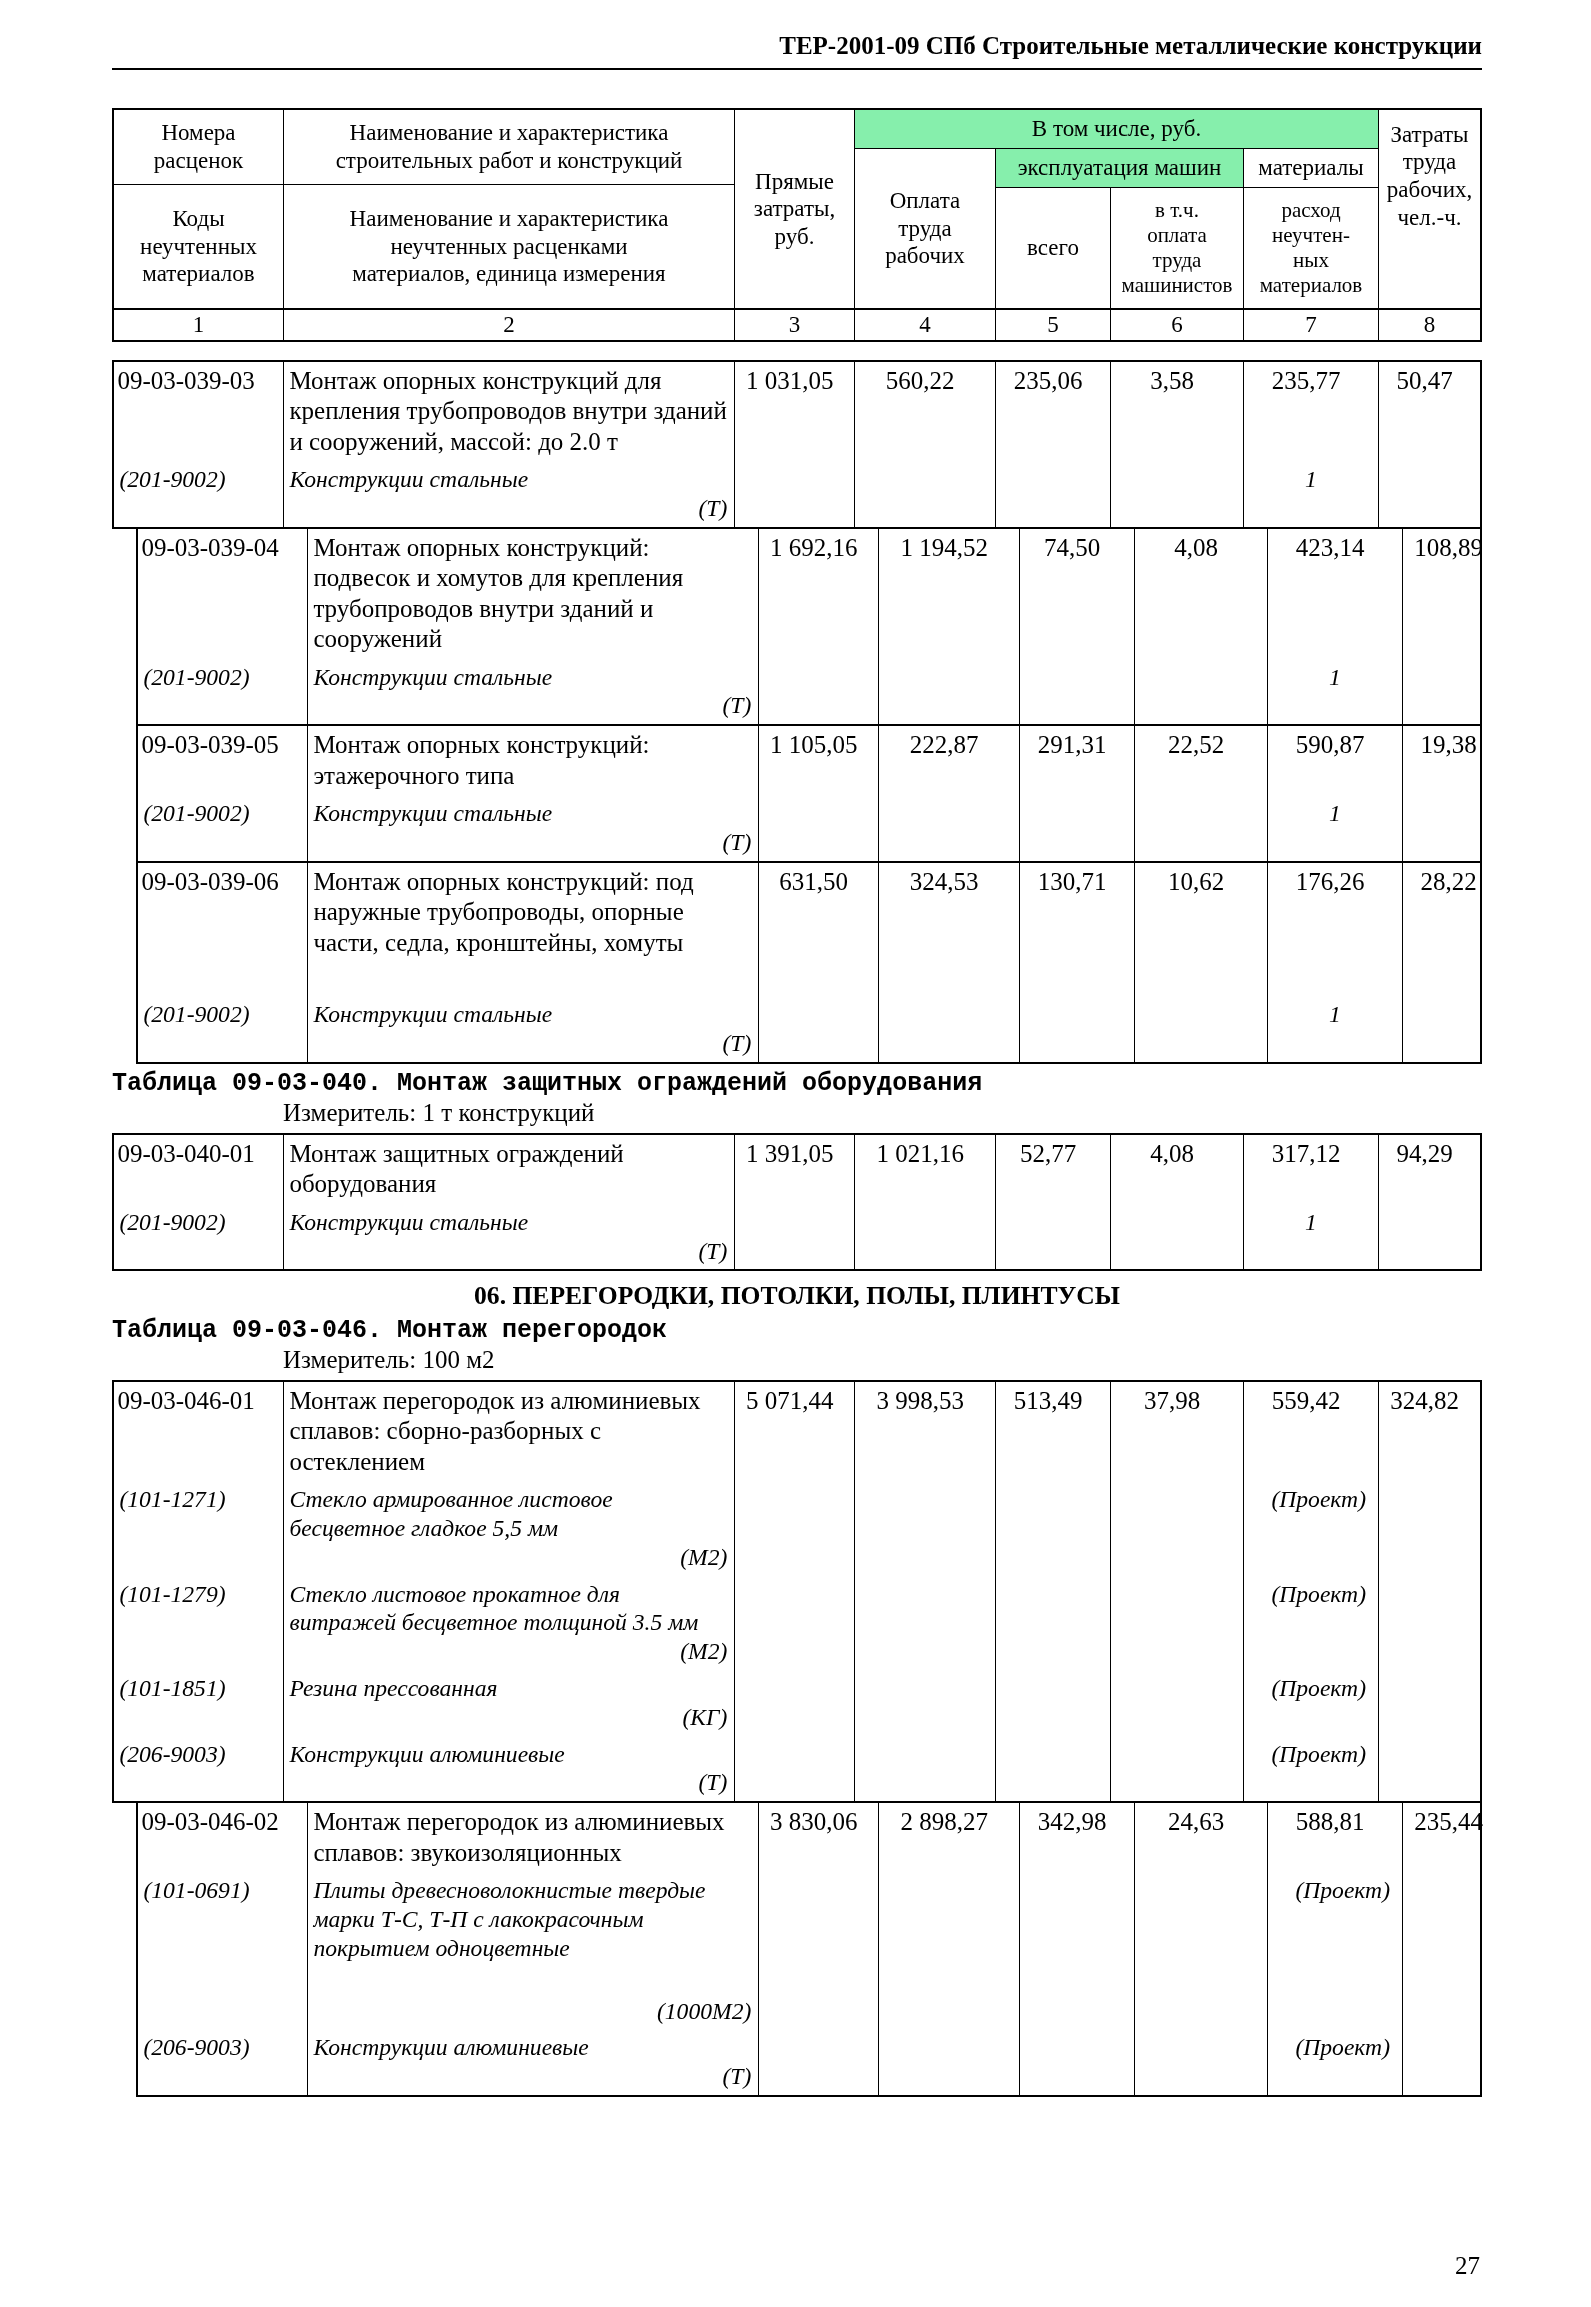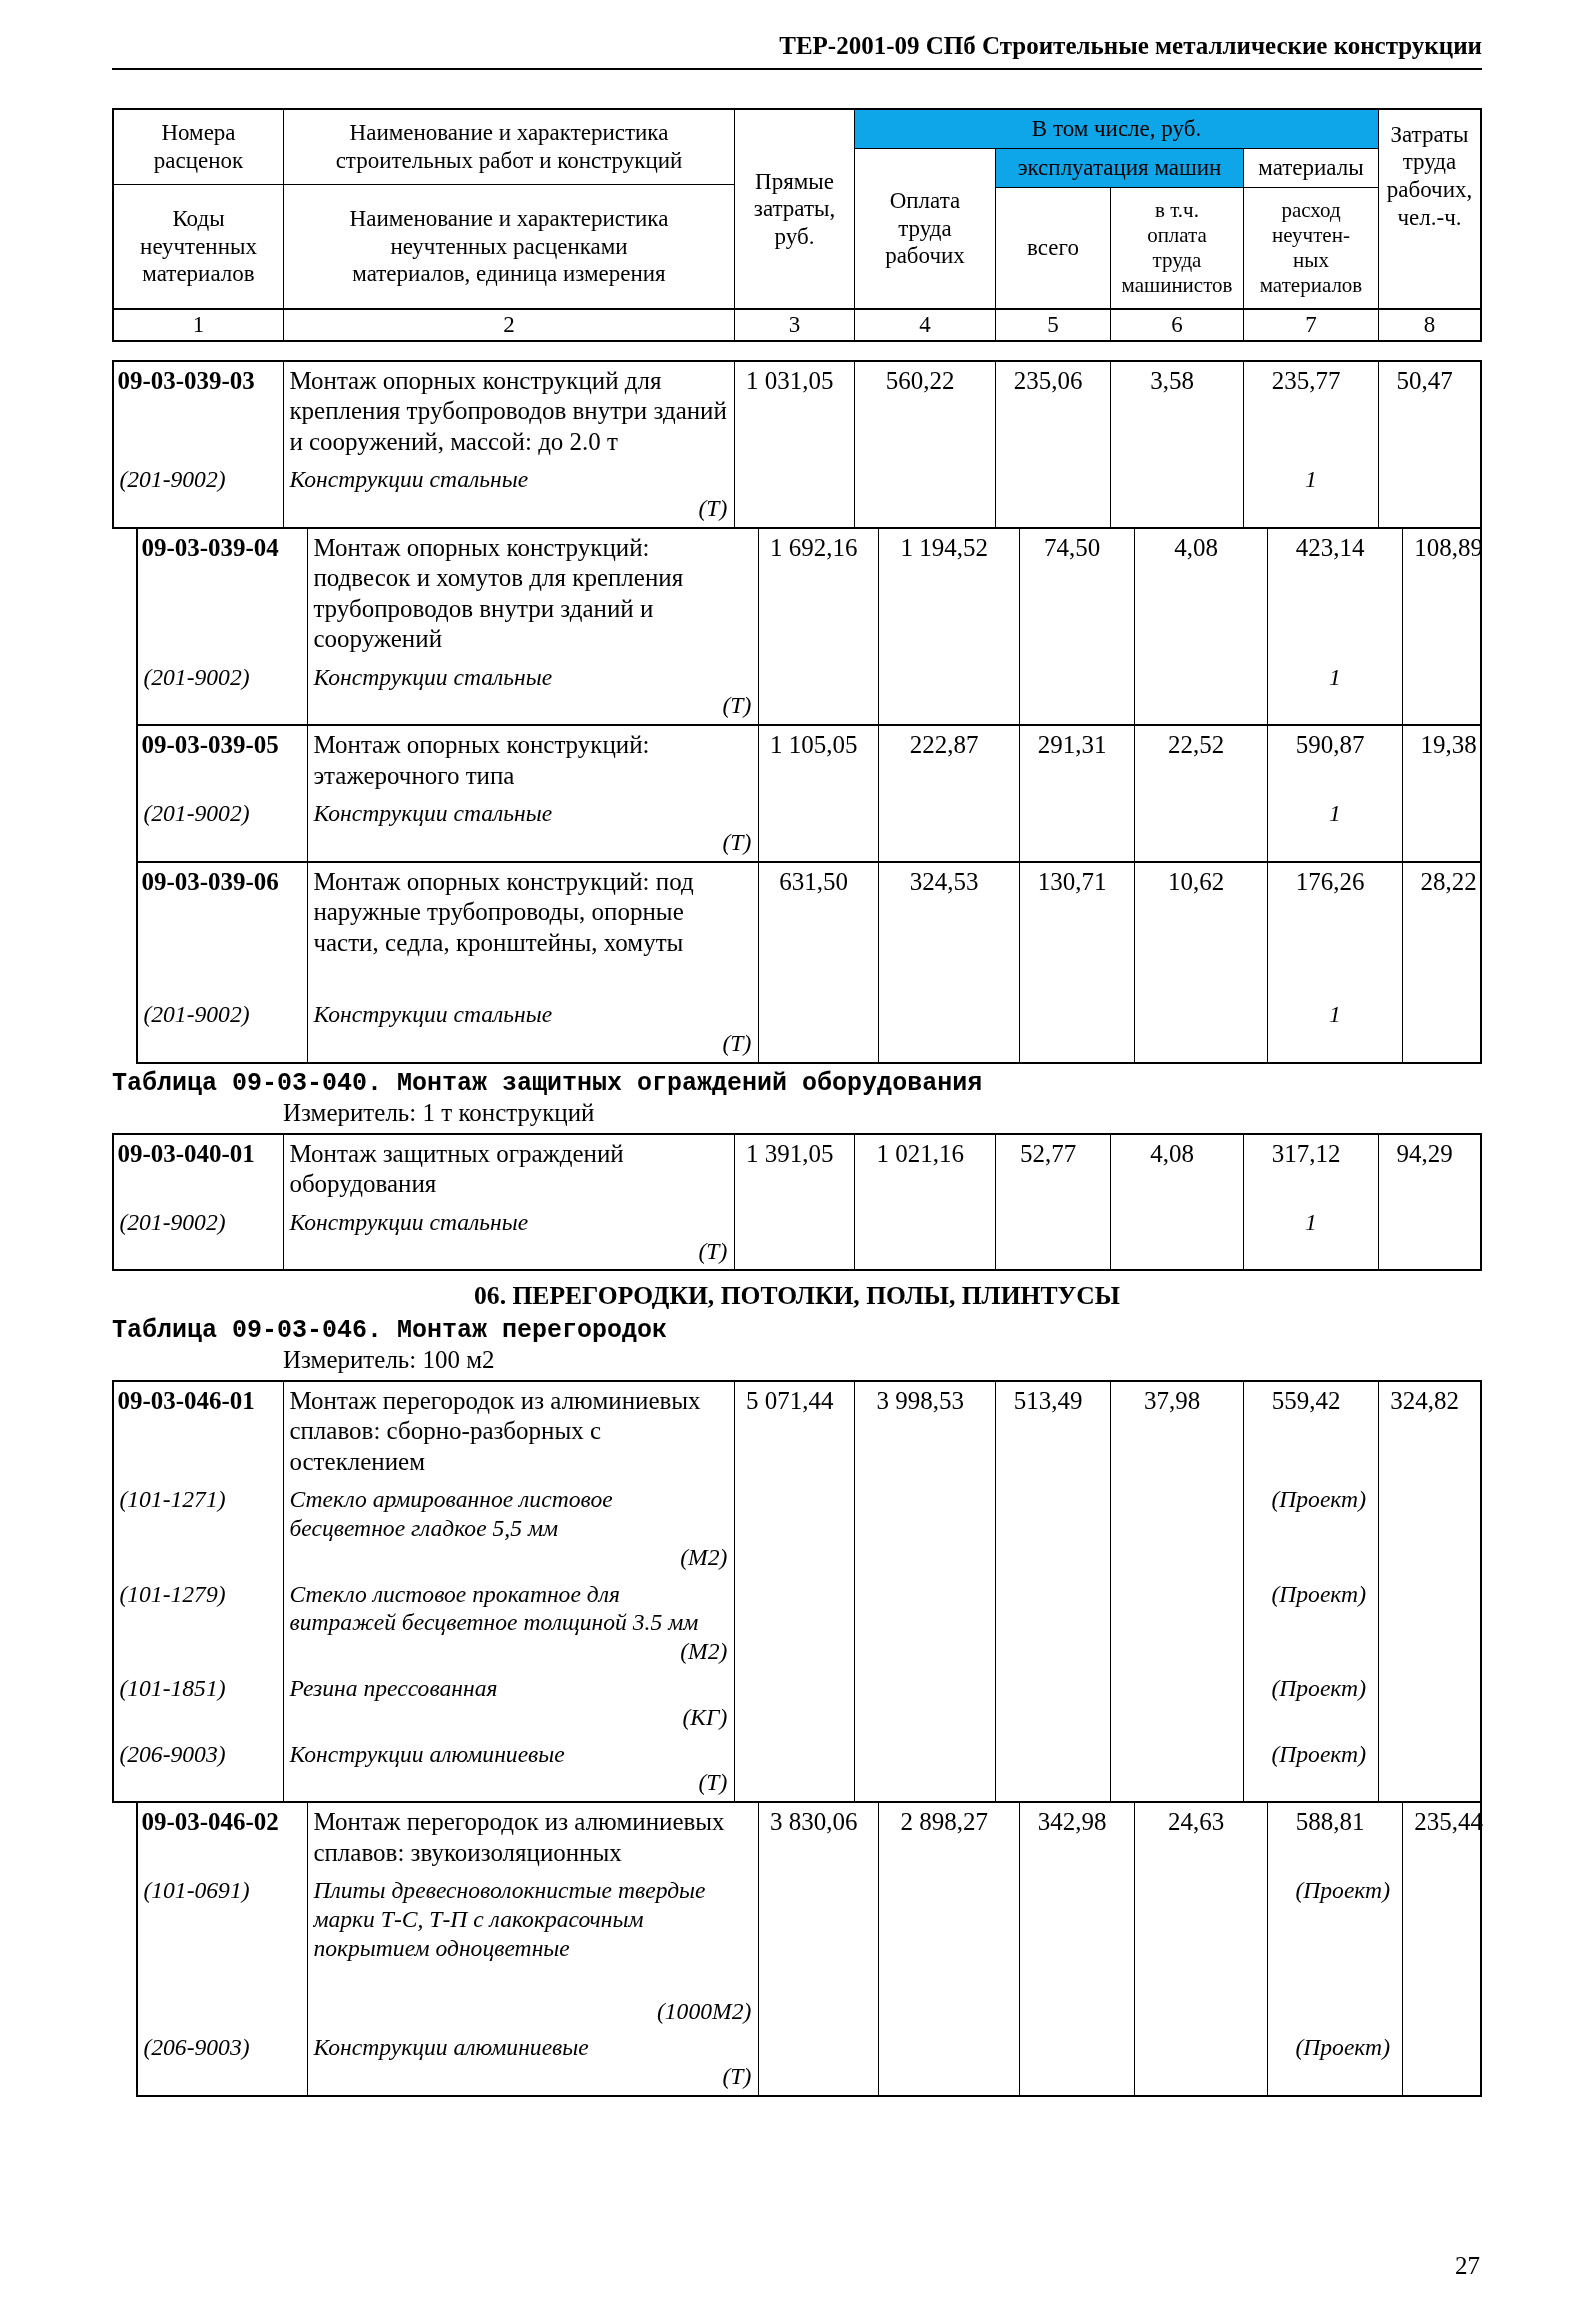--- a/index.html
+++ b/index.html
@@ -28,40 +28,40 @@
   .pre { white-space:pre-line; }
   .fill { flex:1; display:flex; align-items:center; justify-content:center; text-align:center; padding:2.7px; }
   .fill.top { align-items:flex-start; padding-top:10.8px; }
   .th-top { height:75px; flex:none; border-bottom:1.3px solid #000;
             display:flex; align-items:center; justify-content:center; text-align:center; padding:2.7px; }
   .sp58 { height:39px; flex:none; }
   .sp116 { height:78px; flex:none; }
   .matlabel { height:39px; flex:none; border-bottom:1.3px solid #000;
               display:flex; align-items:center; justify-content:center; }
   .small { font-size:21px; }
-  .ov { position:absolute; background:#0ea5e9; border-bottom:1.3px solid #000;
+  .ov { position:absolute; background:#86efac; border-bottom:1.3px solid #000;
         display:flex; align-items:center; justify-content:center; text-align:center; }
   .vtom { left:741px; top:0; width:523px; height:39px; }
   .emach { left:882px; top:39px; width:247px; height:39px; }
 
   .tnums { display:flex; height:32px; border:2px solid #000; border-top:none;
            font-size:23px; margin-bottom:17.5px; }
   .tn { border-right:1.3px solid #000; display:flex; align-items:center; justify-content:center; }
   .tn.c8 { border-right:none; }
 
   
   .block {
     display:grid;
     grid-template-columns:170px 451px 120px 141px 115px 133px 135px 101px;
     border:2px solid #000; font-size:25px; line-height:1.22;
   }
   .block + .block { margin-top:-2px;margin-left:24px; }
   .cell { border-right:1.3px solid #000; padding:4px 5.4px; min-height:32px; }
   .cell:nth-child(8n) { border-right:none; }
-  .code { white-space:nowrap; padding-left:3.4px; padding-right:1.3px;font-weight:bold; }
+  .code { white-space:nowrap; padding-left:3.4px; padding-right:1.3px; }
   .num  { text-align:center; white-space:nowrap; padding-left:1.3px; padding-right:11px; }
   .mcode, .mname, .mqty, .unit { font-style:italic; font-size:23.6px; }
   .unit { text-align:right; padding-right:1.3px; }
   .unit.spaced { margin-top:34px; }
   .qc { text-align:center; }
   .qr { text-align:right; padding-right:12px; }
   .gap { padding-top:38px; }
 
   .tbl-heading  { font-weight:bold; font-size:25px; margin:5.4px 0 1.3px;font-family:Liberation Mono, monospace; }
   .tbl-measurer { font-weight:normal; font-size:25px; margin:1.3px 0 5.4px 171px; }

